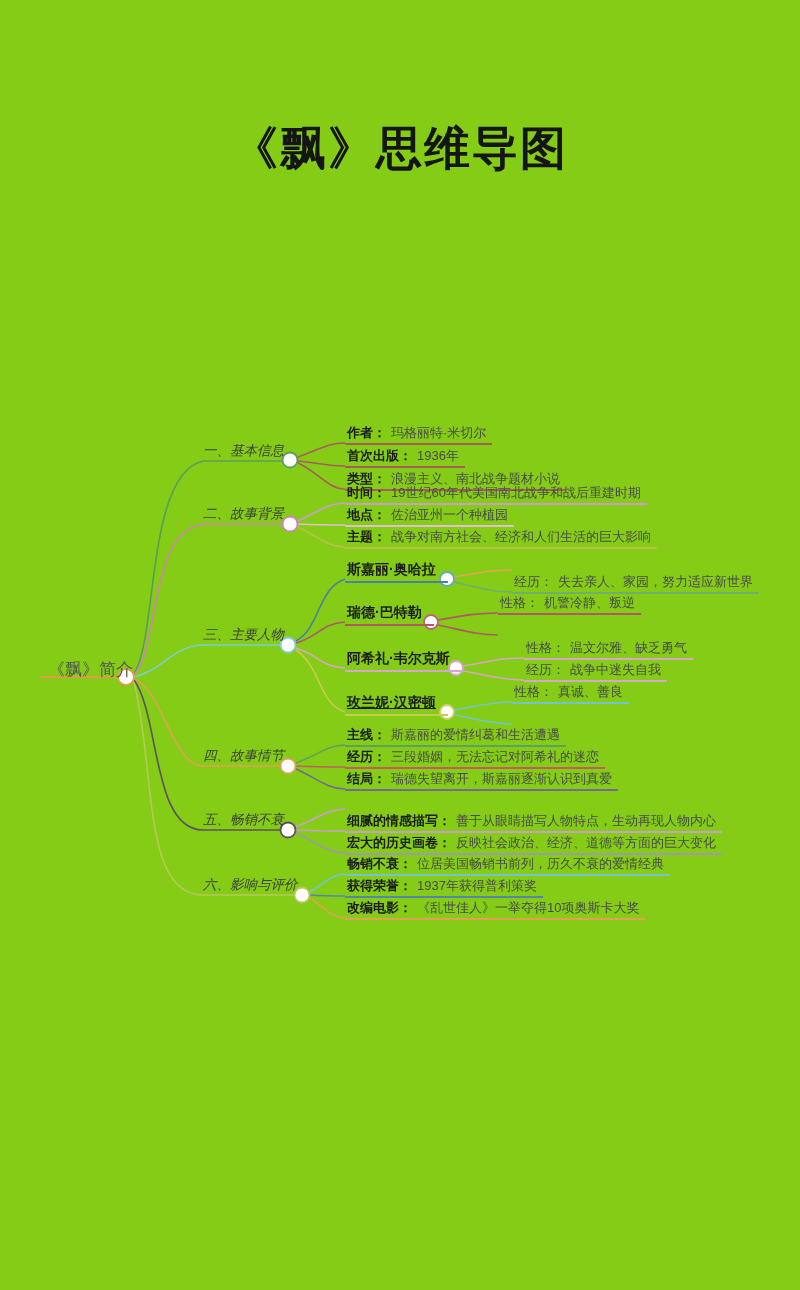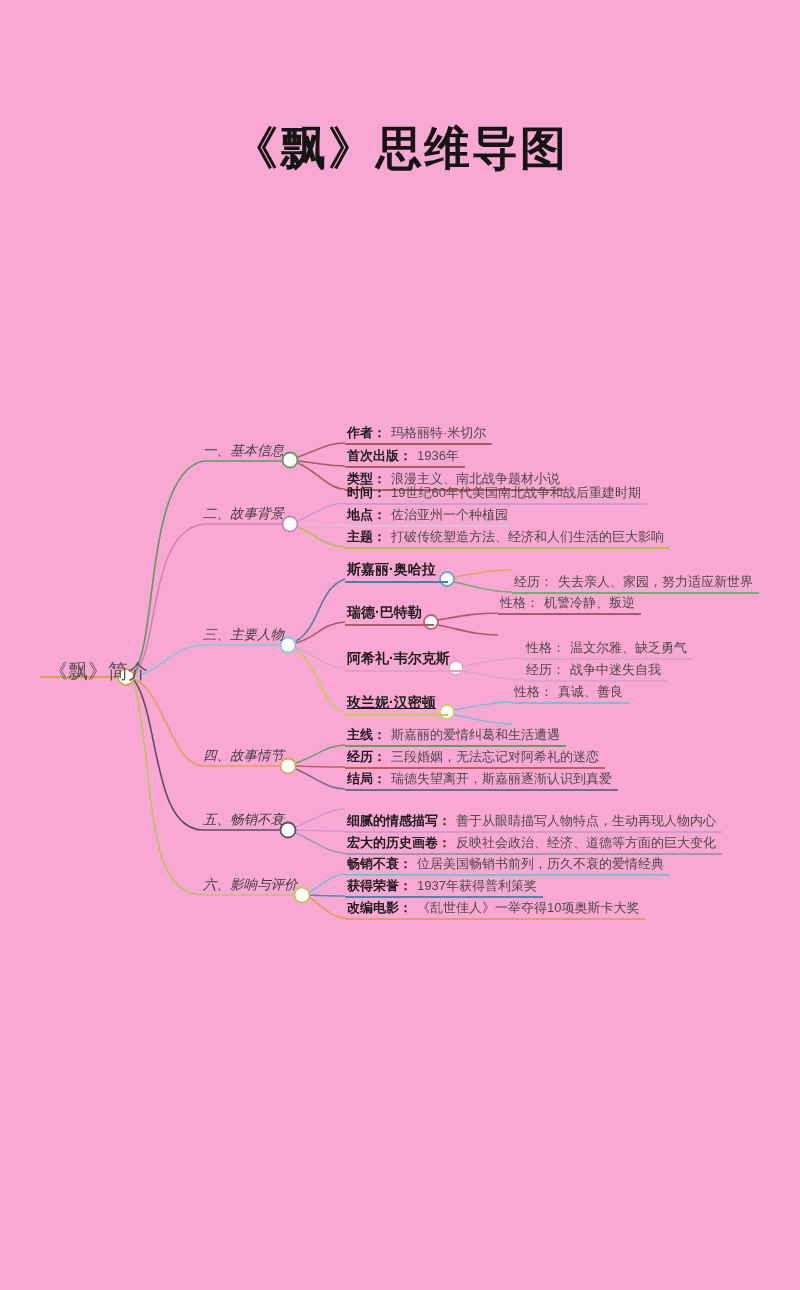--- a/index.html
+++ b/index.html
@@ -1,22 +1,22 @@
 <!DOCTYPE html>
 <html><head>
 <meta charset="utf-8">
 <style>
   html,body{margin:0;padding:0;background:#ffffff;}
-  #canvas{position:relative;width:800px;height:1290px;background:#f9a8d4;overflow:hidden;
+  #canvas{position:relative;width:800px;height:1290px;background:#84cc16;overflow:hidden;
           font-family:"Liberation Sans","DejaVu Sans",sans-serif;}
   #wires{position:absolute;top:0;left:0;z-index:1;}
   .title{position:absolute;top:118px;left:0;width:800px;text-align:center;
          font-family:"DejaVu Serif","Liberation Serif",serif;font-weight:bold;
          font-size:46px;letter-spacing:2px;color:#151515;z-index:2;}
-  .root-label{position:absolute;white-space:nowrap;font-size:20px;color:#555;z-index:2;}
+  .root-label{position:absolute;white-space:nowrap;font-size:17px;color:#555;z-index:2;}
   .branch-label{position:absolute;white-space:nowrap;font-size:13.5px;color:#3d3d3d;z-index:2;font-style:italic;}
   .leaf{position:absolute;white-space:nowrap;font-size:13px;line-height:16px;
         padding:0 6px 2px 2px;border-bottom:2px solid #999;z-index:2;}
   .leaf .lbl{font-weight:bold;color:#1c1c1c;}
   .leaf .val{color:#4a4a4a;margin-left:5px;}
   .leaf.plain .lbl{font-weight:normal;color:#4a4a4a;}
   .char-name{position:absolute;white-space:nowrap;font-size:14px;font-weight:bold;
              color:#1c1c1c;padding:0 12px 2px 2px;border-bottom:2px solid #999;z-index:2;}
 </style>
 </head>
@@ -105,21 +105,21 @@
     <span class="lbl">类型：</span><span class="val">浪漫主义、南北战争题材小说</span>
   </div>
 
   <div class="leaf" style="left: 345px; top: 485px; border-bottom-color: rgb(207, 154, 210);">
     <span class="lbl">时间：</span><span class="val">19世纪60年代美国南北战争和战后重建时期</span>
   </div>
   <div class="leaf" style="left: 345px; top: 507px; border-bottom-color: rgb(227, 188, 216);">
     <span class="lbl">地点：</span><span class="val">佐治亚州一个种植园</span>
   </div>
   <div class="leaf" style="left: 345px; top: 529px; border-bottom-color: rgb(185, 189, 79);">
-    <span class="lbl">主题：</span><span class="val">打破传统塑造方法、经济和人们生活的巨大影响</span>
+    <span class="lbl">主题：</span><span class="val">战争对南方社会、经济和人们生活的巨大影响</span>
   </div>
 
   <div class="char-name" style="left: 345px; top: 561px; border-bottom-color: rgb(74, 128, 168);">斯嘉丽·奥哈拉</div>
   <div class="char-name" style="left: 345px; top: 604px; border-bottom-color: rgb(174, 90, 102);">瑞德·巴特勒</div>
   <div class="char-name" style="left: 345px; top: 650px; border-bottom-color: rgb(219, 164, 204);">阿希礼·韦尔克斯</div>
   <div class="char-name" style="left: 345px; top: 694px; border-bottom-color: rgb(201, 203, 82); text-decoration: underline;">玫兰妮·汉密顿</div>
 
   <div class="leaf plain" style="left: 512px; top: 574px; border-bottom-color: rgb(111, 174, 115);">
     <span class="lbl">经历：</span><span class="val">失去亲人、家园，努力适应新世界</span>
   </div>

